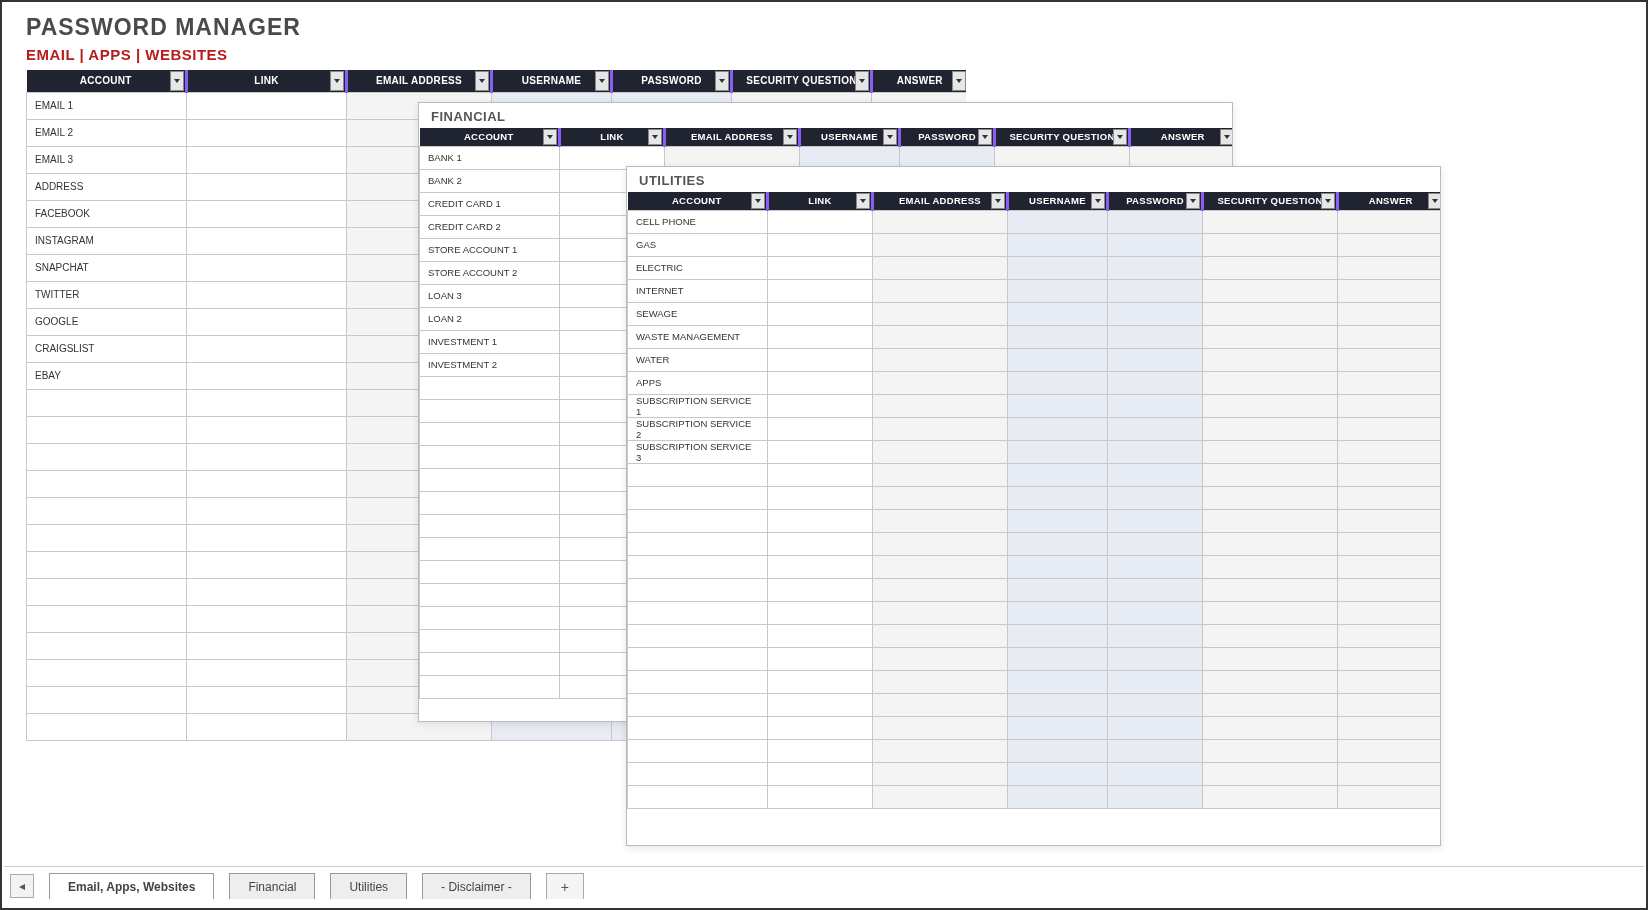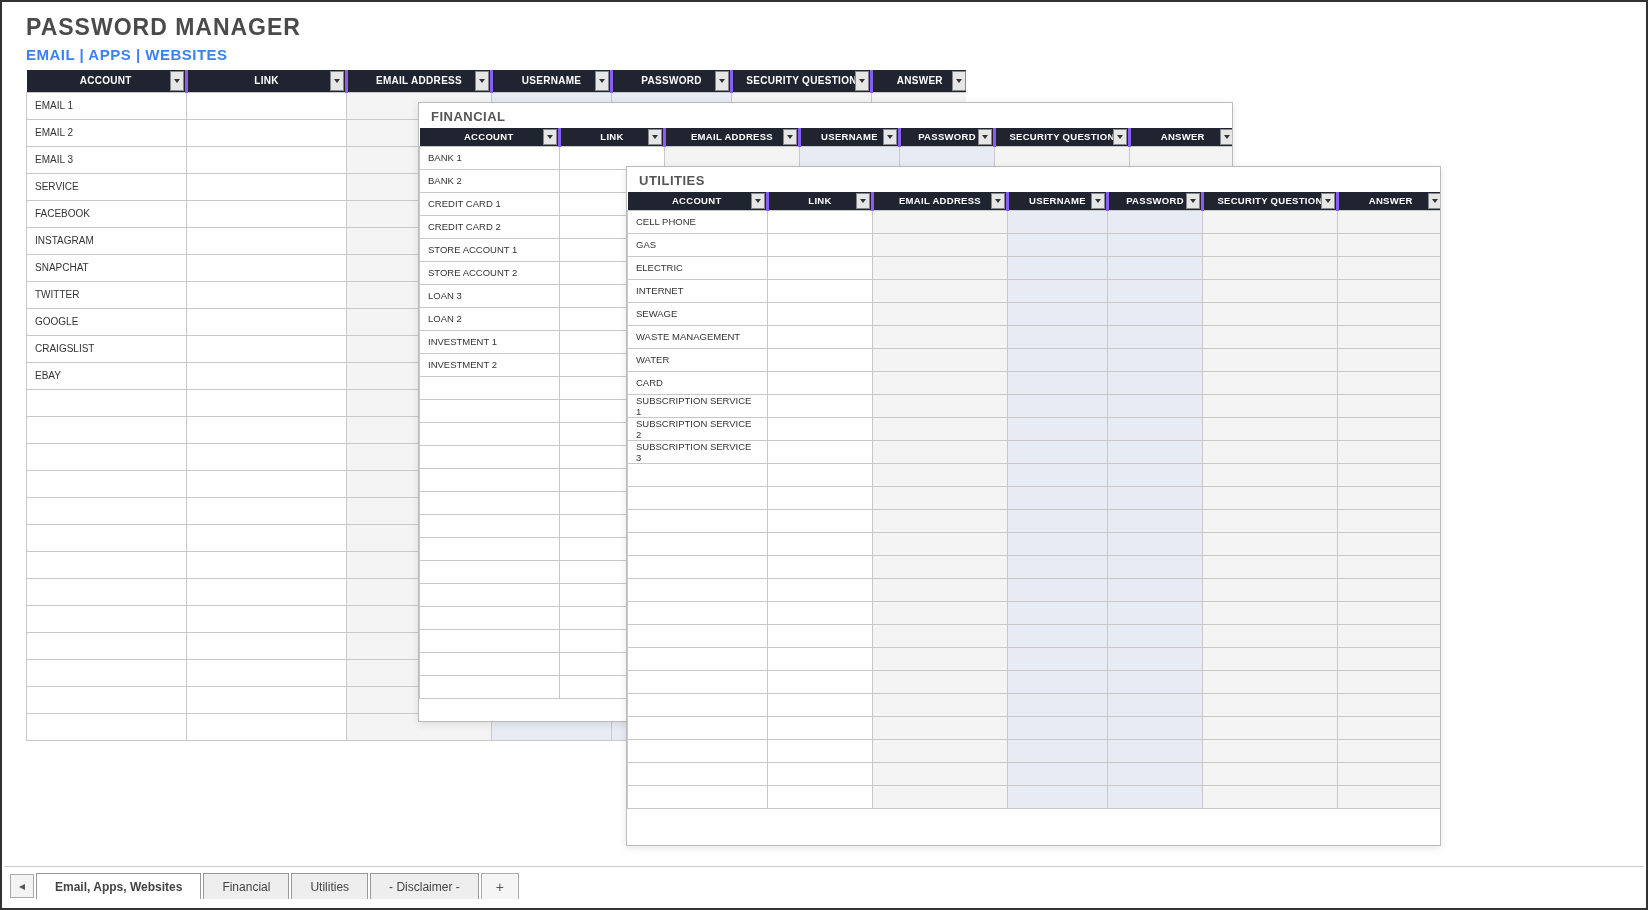--- a/index.html
+++ b/index.html
@@ -1,21 +1,21 @@
 <!DOCTYPE html>
 <html><head>
 <meta charset="utf-8">
 <style>
 * { box-sizing: border-box; margin: 0; padding: 0; }
 html, body { width: 1648px; height: 910px; font-family: Arial, Helvetica, sans-serif; background: #fff; overflow: hidden; }
 .frame { position: absolute; inset: 0; border: 2px solid #333; }
 .canvas { position: absolute; left: 8px; top: 8px; right: 8px; bottom: 46px; }
 
 .main-title { position: absolute; left: 16px; top: 4px; font-size: 23px; font-weight: 700; color: #4a4a4a; letter-spacing: 1px; }
-.main-sub   { position: absolute; left: 16px; top: 36px; font-size: 15px; font-weight: 700; color: #3b82f6; letter-spacing: .5px; }
+.main-sub   { position: absolute; left: 16px; top: 36px; font-size: 15px; font-weight: 700; color: #b91c1c; letter-spacing: .5px; }
 
 .sheet { position: absolute; background: #fff; border: 1px solid #bbb; box-shadow: 0 2px 8px rgba(0,0,0,.10); }
 .sheet-title { padding: 6px 8px 4px 12px; font-size: 13px; font-weight: 700; color: #555; letter-spacing: .5px; }
 .sheet-body { overflow: hidden; }
 
 #sheet-main { left: 16px; top: 60px; width: 940px; height: 700px; box-shadow: none; border: none; }
 #sheet-main .sheet-body { height: 700px; }
 
 #sheet-financial { left: 408px; top: 92px; width: 815px; height: 620px; }
 #sheet-financial .sheet-body { height: 590px; }
@@ -36,21 +36,21 @@
 td.shade-a { background: #f4f4f4; }
 td.shade-b { background: #e7ebf3; }
 
 
 .fbtn { position: absolute; right: 1px; top: 1px; width: 14px; height: calc(100% - 2px); background: #e6e6e6; border: 1px solid #888; display: flex; align-items: center; justify-content: center; }
 .fbtn::after { content: ""; border-left: 3px solid transparent; border-right: 3px solid transparent; border-top: 4px solid #333; }
 
 
 .tabstrip { position: absolute; left: 2px; right: 2px; bottom: 2px; height: 40px; background: #fff; display: flex; align-items: flex-start; gap: 2px; padding: 4px 6px 0 6px; border-top: 1px solid #ccc; }
 .nav-btn { width: 24px; height: 24px; border: 1px solid #aaa; background: #f3f3f3; display: flex; align-items: center; justify-content: center; font-size: 12px; color: #555; margin-top: 3px; }
-.tab { height: 26px; border: 1px solid #999; border-bottom: none; padding: 0 18px; font-size: 12px; display: flex; align-items: center; background: #eee; color: #444; margin-top: 2px; }
+.tab { height: 26px; border: 1px solid #999; border-bottom: none; padding: 0 18px; font-size: 12px; display: flex; align-items: center; background: #eee; color: #444; margin-top: 2px; margin-left: 13px; }
 .tab.active { background: #fff; font-weight: 700; }
 .add-tab { width: 28px; border: 1px solid #aaa; border-bottom: none; background: #f5f5f5; font-size: 14px; color: #555; }
 
 
 #sheet-main th { height: 22px; }
 #sheet-main td { height: 27px; }
 
 </style>
 </head>
 <body>
@@ -106,21 +106,21 @@
               <tr>
                 <td>EMAIL 3</td>
                 <td></td>
                 <td class="shade-a"></td>
                 <td class="shade-b"></td>
                 <td class="shade-b"></td>
                 <td class="shade-a"></td>
                 <td class="shade-a"></td>
               </tr>
               <tr>
-                <td>SERVICE</td>
+                <td>ADDRESS</td>
                 <td></td>
                 <td class="shade-a"></td>
                 <td class="shade-b"></td>
                 <td class="shade-b"></td>
                 <td class="shade-a"></td>
                 <td class="shade-a"></td>
               </tr>
               <tr>
                 <td>FACEBOOK</td>
                 <td></td>
@@ -634,21 +634,21 @@
               <tr>
                 <td>WATER</td>
                 <td></td>
                 <td class="shade-a"></td>
                 <td class="shade-b"></td>
                 <td class="shade-b"></td>
                 <td class="shade-a"></td>
                 <td class="shade-a"></td>
               </tr>
               <tr>
-                <td>CARD</td>
+                <td>APPS</td>
                 <td></td>
                 <td class="shade-a"></td>
                 <td class="shade-b"></td>
                 <td class="shade-b"></td>
                 <td class="shade-a"></td>
                 <td class="shade-a"></td>
               </tr>
               <tr>
                 <td>SUBSCRIPTION SERVICE 1</td>
                 <td></td>

